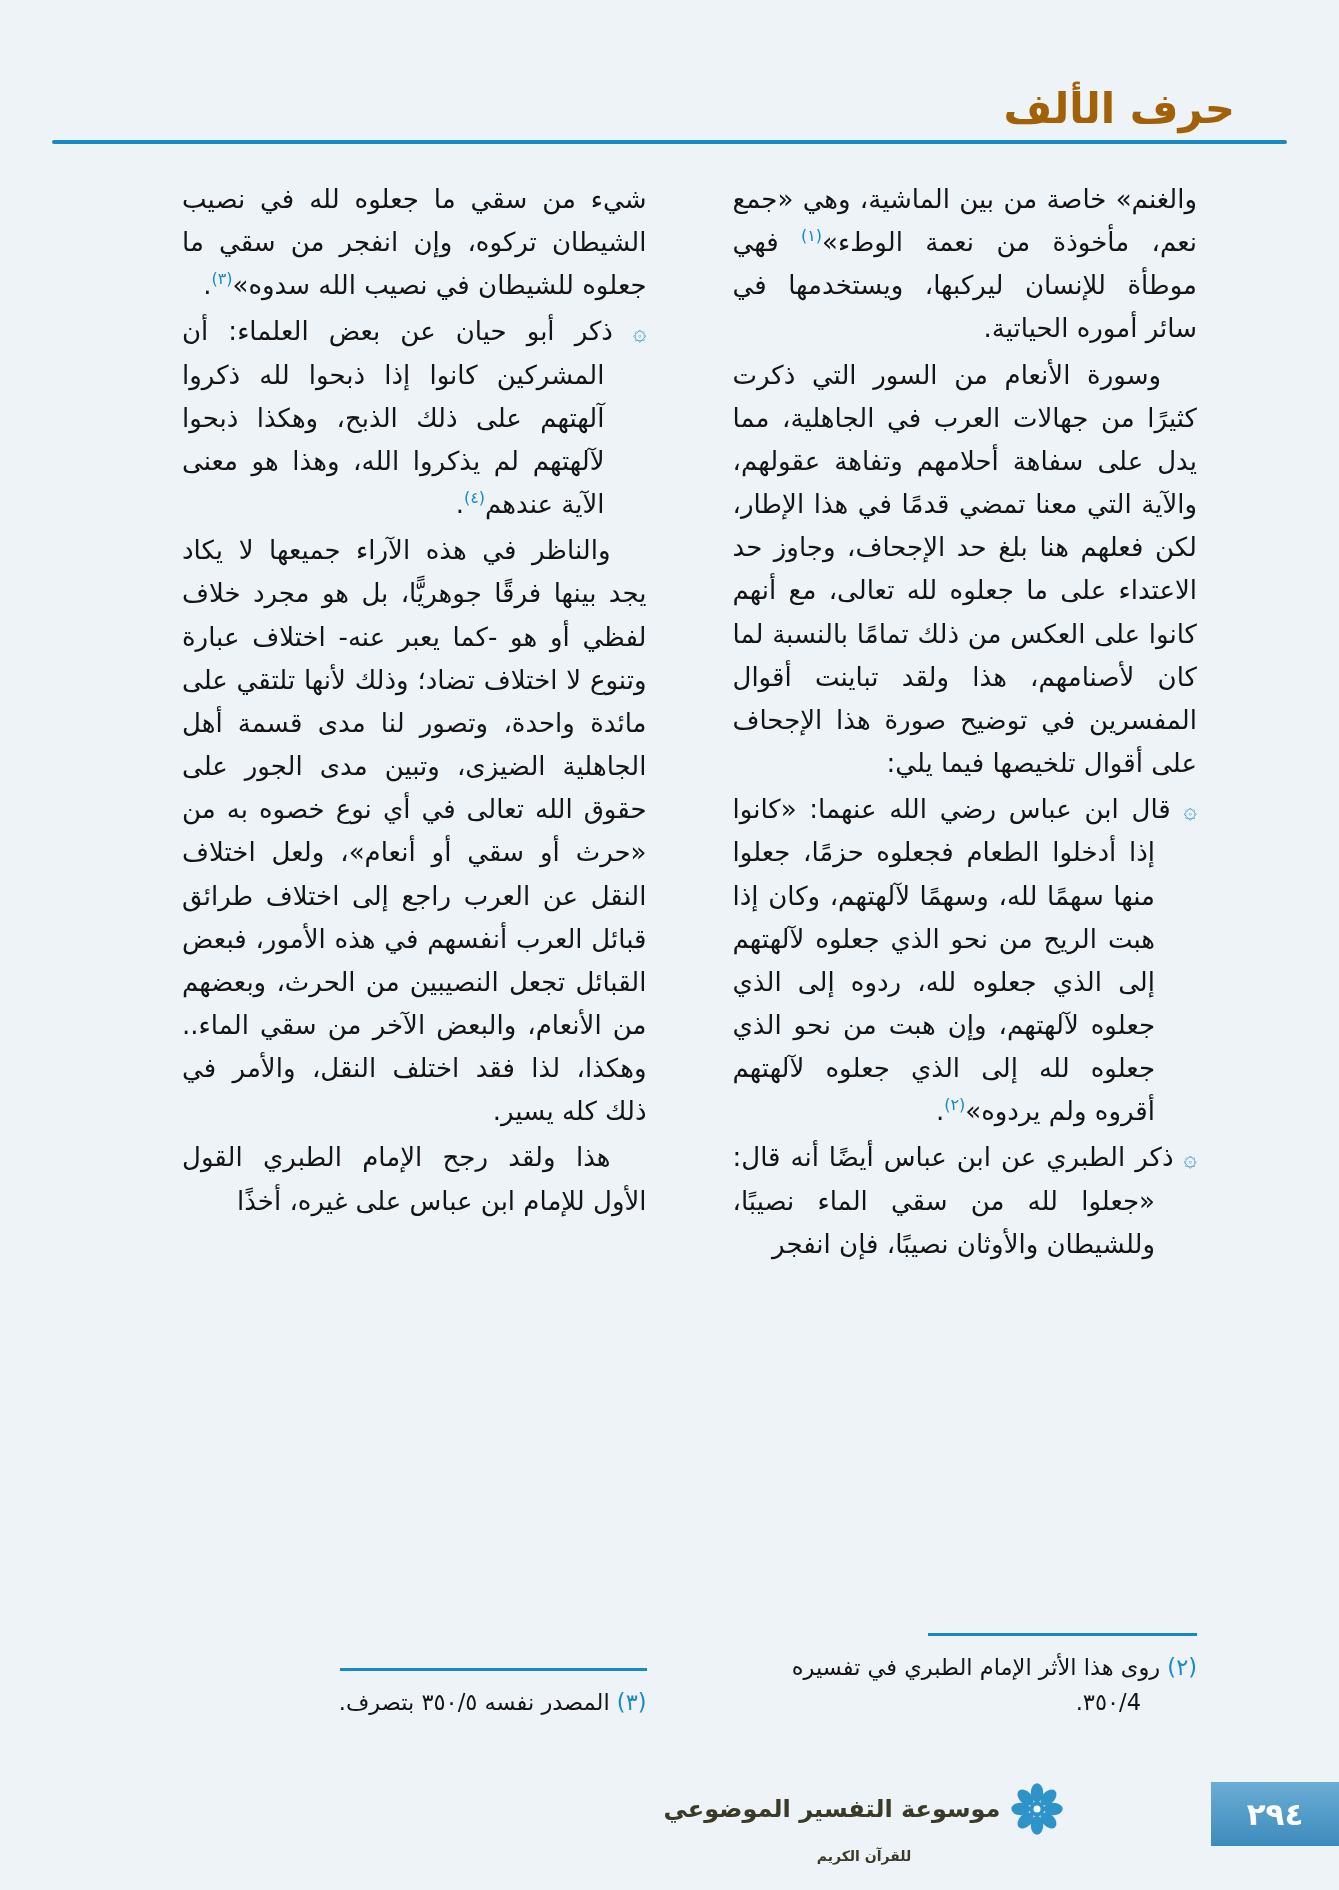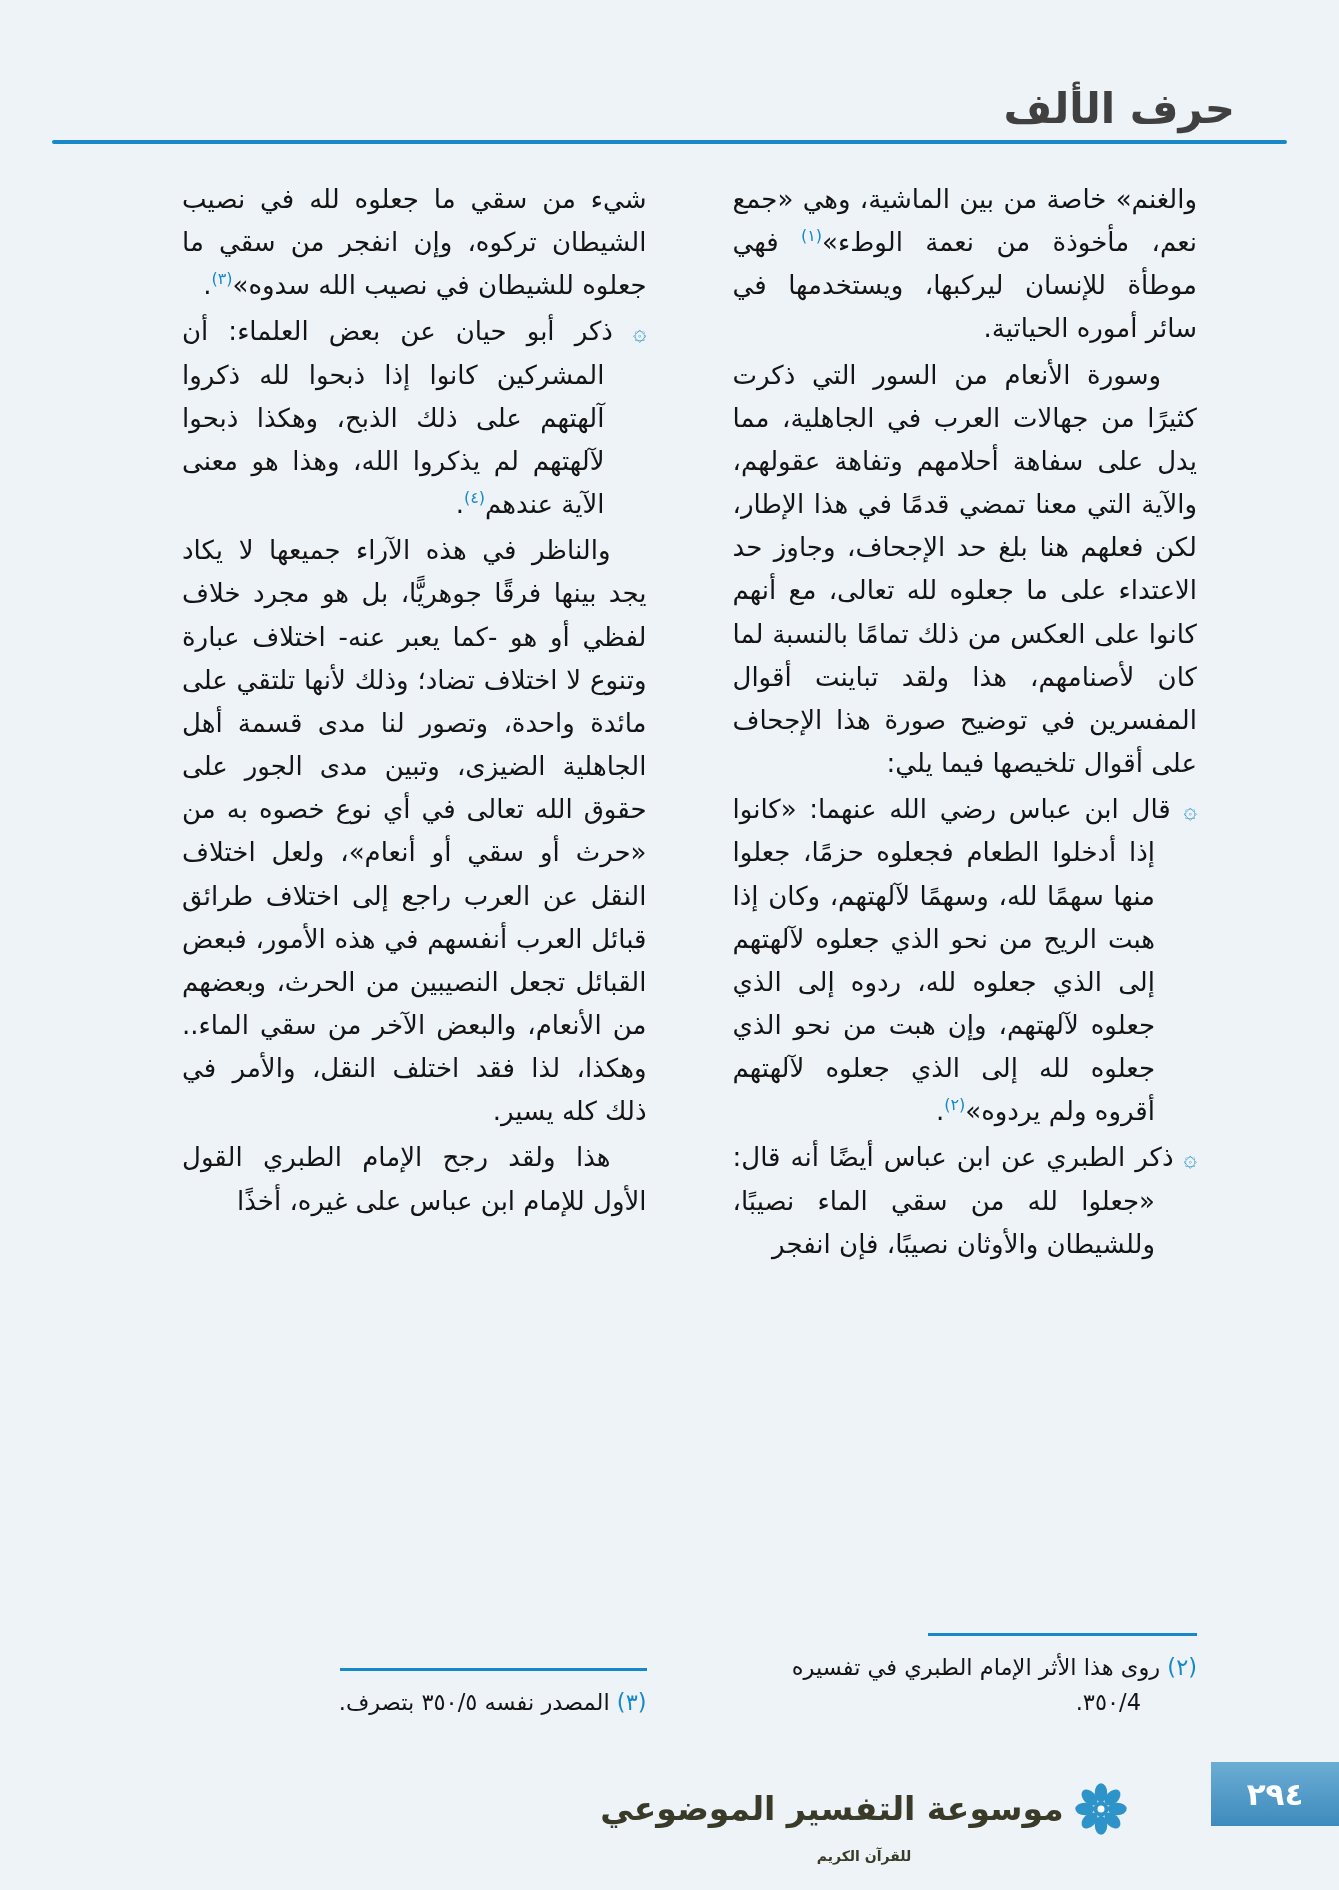--- a/index.html
+++ b/index.html
@@ -14,21 +14,21 @@
     overflow:hidden;
     color:#141414;
   }
   
   .page-header { padding-top:88px; }
   .chapter-heading {
     text-align:right;
     margin:0 104px 10px 0;
     font-size:42px;
     font-weight:bold;
-    color:#404040;
+    color:#a16207;
     letter-spacing:1px;
     line-height:1;
   }
   .header-rule {
     height:4px;
     background:#1789c9;
     margin:0 52px;
     border-radius:2px;
   }
   
@@ -76,21 +76,21 @@
     font-size:22.5px;
     line-height:1.58;
     padding-right:56px;
     text-indent:-56px;
     margin-bottom:2px;
   }
   .fn-num { color:#1789c9; }
   
   .page-number-box {
     position:absolute;
-    right:0; bottom:64px;
+    right:0; bottom:44px;
     width:128px; height:64px;
     background:linear-gradient(180deg,#6cadd4 0%,#3d8bbd 100%);
     color:#ffffff;
     display:flex; align-items:center; justify-content:center;
     font-size:31px;
     font-weight:bold;
   }
   .emblem {
     position:absolute;
     bottom:26px;
@@ -99,21 +99,21 @@
     text-align:center;
     color:#3a3a28;
   }
   .emblem-row {
     display:flex;
     align-items:center;
     justify-content:center;
     gap:10px;
   }
   .emblem-title {
-    font-size:33px;
+    font-size:24px;
     font-weight:bold;
     line-height:1.2;
     white-space:nowrap;
   }
   .emblem-sub {
     font-size:14px;
     font-weight:bold;
     letter-spacing:2px;
     margin-top:12px;
   }

